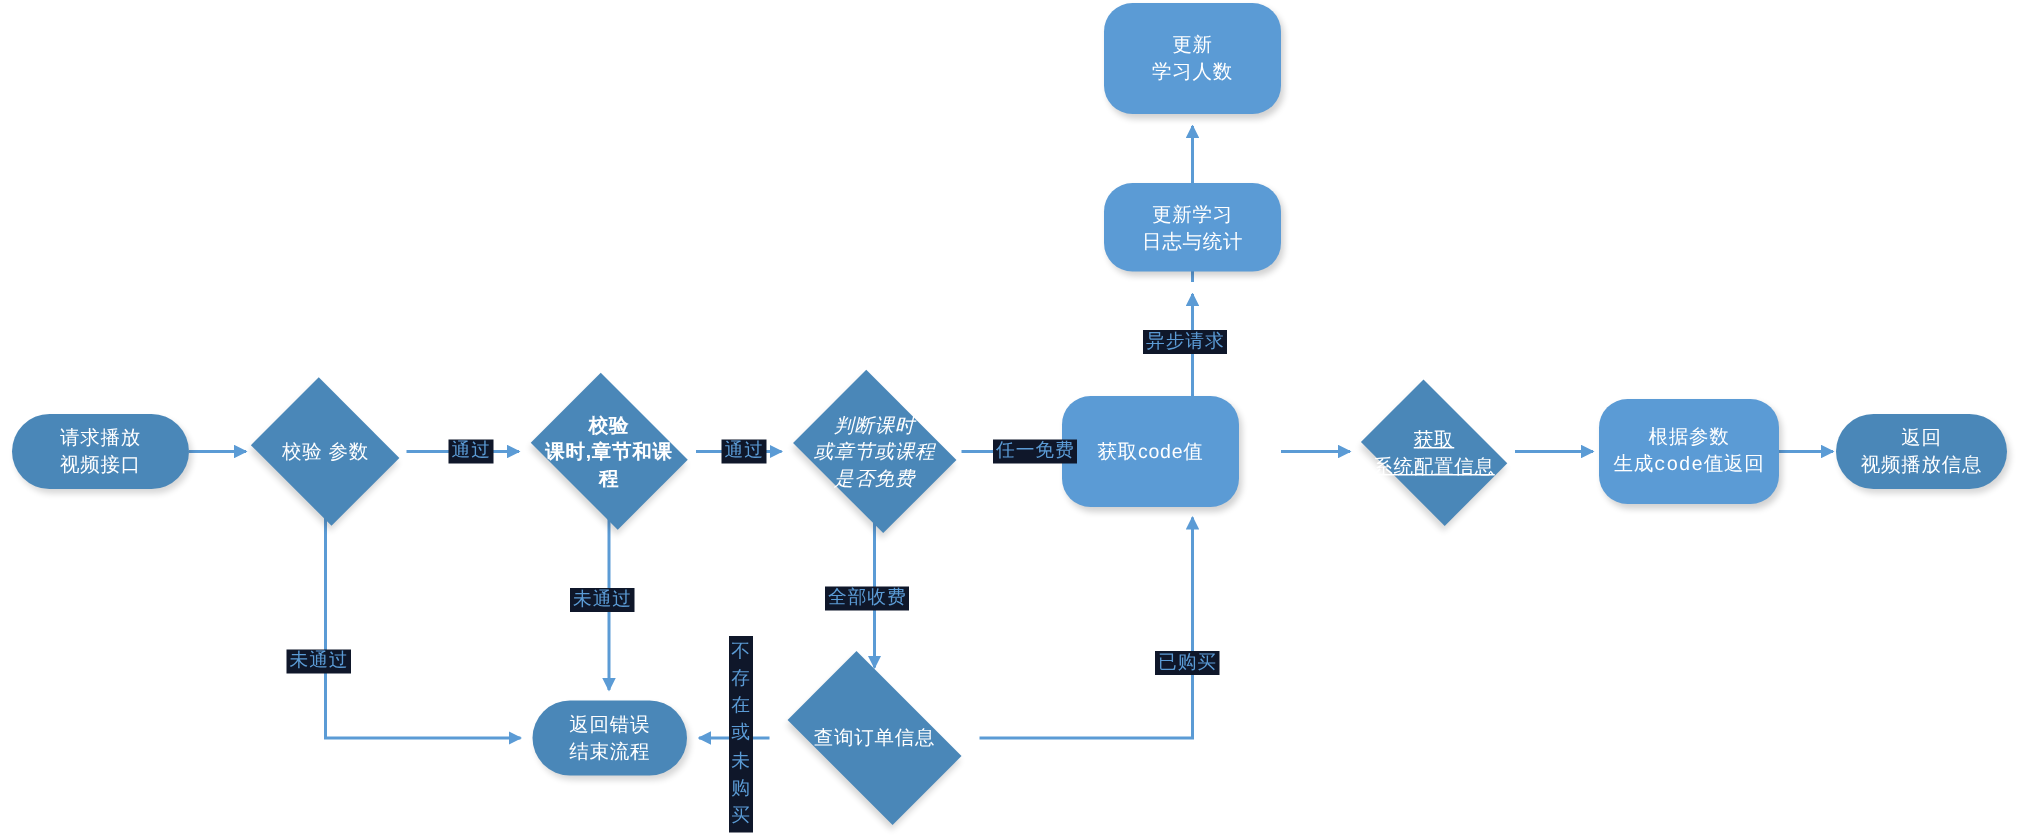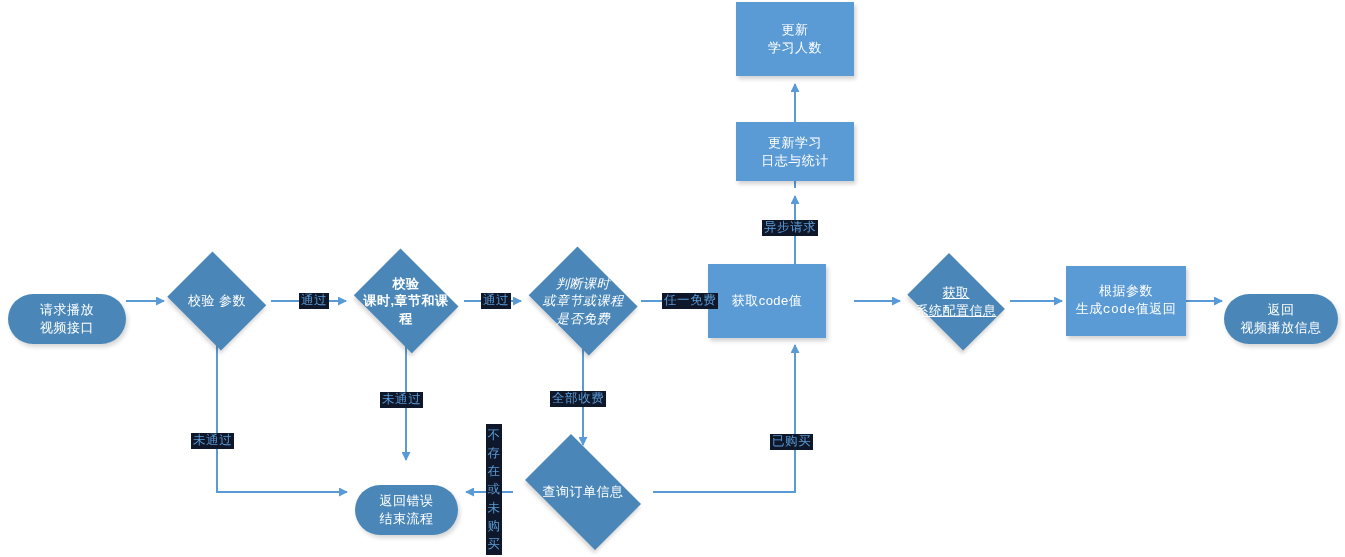--- a/index.html
+++ b/index.html
@@ -45,27 +45,27 @@
     z-index: 2;
     padding: 0 4px;
     white-space: pre-line;
   }
 
   
   .term {
     background: #4A87B8;
     border-radius: 26px;
     box-shadow: 2px 3px 4px rgba(0,0,0,.16);
-    margin-top: 18px;
   }
 
   
   .proc {
     background: #5B9BD5;
     box-shadow: 2px 3px 4px rgba(0,0,0,.18);
+    border-radius: 19px;
   }
 
   
   .dec {
     background: transparent;
     box-shadow: none;
   }
   .dec .dia {
     position: absolute;
     left: 50%;
@@ -88,20 +88,21 @@
     padding: 0 2px;
     white-space: nowrap;
     z-index: 4;
   }
   .elbl.vert {
     white-space: normal;
     width: 14px;
     text-align: center;
     line-height: 1.45;
     padding: 2px 1px;
+    font-family: Liberation Mono, monospace;
   }
 </style>
 </head>
 <body>
 
 <div id="canvas">
 
   <svg class="wires" viewBox="0 0 1345 557" xmlns="http://www.w3.org/2000/svg">
     <defs>
       <marker id="ah" markerWidth="9" markerHeight="9" refX="8" refY="4.5" orient="auto" markerUnits="userSpaceOnUse">

